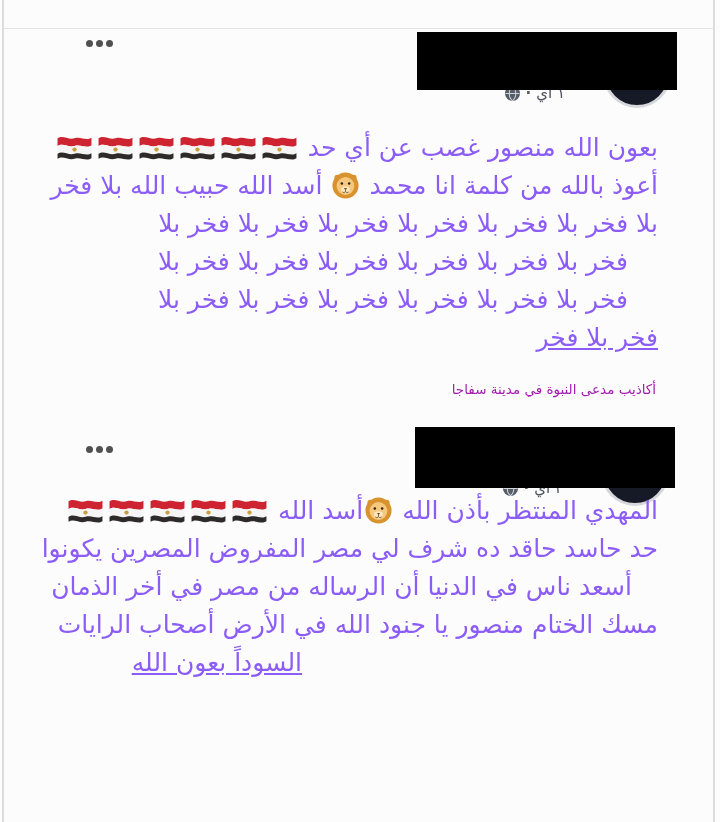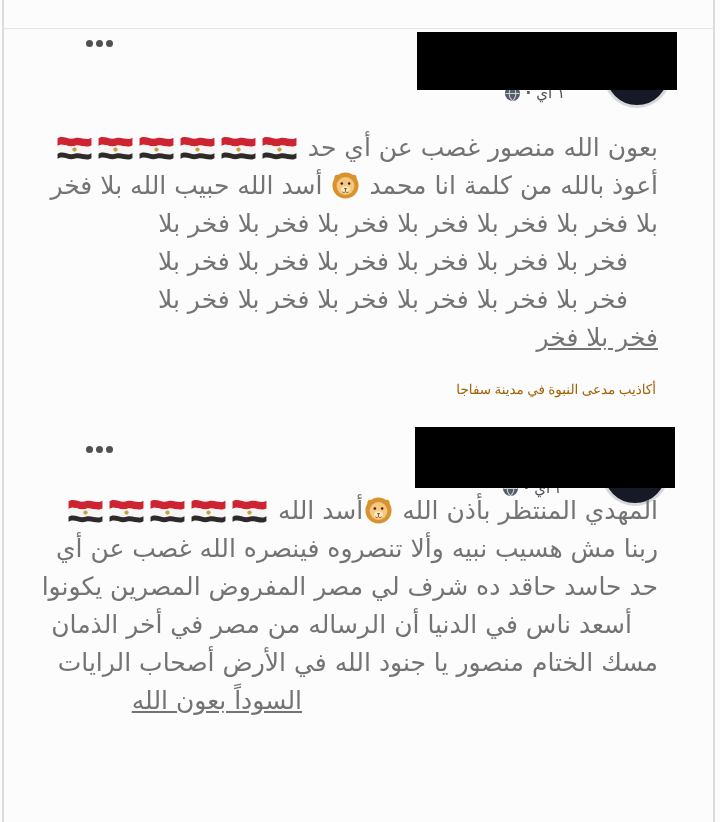--- a/index.html
+++ b/index.html
@@ -29,25 +29,25 @@
   .meta{position:absolute;display:flex;direction:rtl;gap:5px;align-items:center;font-size:15px;color:#4e535b;z-index:2;}
   .meta-1{top:84px;right:155px;}
   .meta-2{top:479px;right:157px;}
   .meta .sep{font-weight:bold;color:#5a5f66;}
   .globe svg{display:block;}
 
   
   .post-body{position:absolute;width:600px;z-index:2;}
   .body-1{top:129px;right:62px;}
   .body-2{top:492px;right:62px;}
-  .post-line{height:38px;line-height:38px;font-size:25px;color:#737373;direction:rtl;text-align:right;white-space:nowrap;}
+  .post-line{height:38px;line-height:38px;font-size:25px;color:#8b5cf6;direction:rtl;text-align:right;white-space:nowrap;}
   .post-line .flag{display:inline-block;vertical-align:-5px;margin:0 2px;}
   .post-line .lion{display:inline-block;vertical-align:-6px;margin:0 1px;}
 
-  .caption{position:absolute;top:381px;right:64px;font-size:13.5px;color:#a16207;direction:rtl;z-index:2;font-family:Liberation Serif, serif;}
+  .caption{position:absolute;top:381px;right:64px;font-size:13.5px;color:#a21caf;direction:rtl;z-index:2;}
 </style>
 </head>
 <body>
 
 <div class="screen">
 
   <div class="border-v border-left"></div>
   <div class="border-v border-right"></div>
   <div class="top-divider"></div>
 
@@ -197,21 +197,20 @@
                 <circle cx="18" cy="16" r="2.1" fill="#c8a13e"></circle>
               </g>
             </svg></span><span class="flag"><svg width="37" height="28" viewBox="0 0 36 27">
               <g>
                 <path fill="#ce2431" d="M1.5,5 C7,1.5 12,7 18,5 C24,3 29.5,8 34.5,4.5 L34.5,12 C29.5,15.5 24,10.5 18,12.5 C12,14.5 7,9 1.5,12.5 Z"></path>
                 <path fill="#f5f5f5" d="M1.5,12.5 C7,9 12,14.5 18,12.5 C24,10.5 29.5,15.5 34.5,12 L34.5,19.5 C29.5,23 24,18 18,20 C12,22 7,16.5 1.5,20 Z"></path>
                 <path fill="#2e2a2a" d="M1.5,20 C7,16.5 12,22 18,20 C24,18 29.5,23 34.5,19.5 L34.5,24.5 C29.5,28 24,23 18,25 C12,27 7,21.5 1.5,25 Z"></path>
                 <circle cx="18" cy="16" r="2.1" fill="#c8a13e"></circle>
               </g>
             </svg></span></div>
-        <div class="post-line"><span>ربنا مش هسيب نبيه وألا تنصروه فينصره الله غصب عن أي</span></div>
         <div class="post-line"><span>حد حاسد حاقد ده شرف لي مصر المفروض المصرين يكونوا</span></div>
         <div class="post-line" style="margin-right: 26px; text-align: right;"><span>أسعد ناس في الدنيا أن الرساله من مصر في أخر الذمان</span></div>
         <div class="post-line"><span>مسك الختام منصور يا جنود الله في الأرض أصحاب الرايات</span></div>
         <div class="post-line" style="margin-right: 356px; text-decoration: underline;"><span>السوداً بعون الله</span></div>
       </div>
   </section>
 
 </div>
 
 </body></html>

